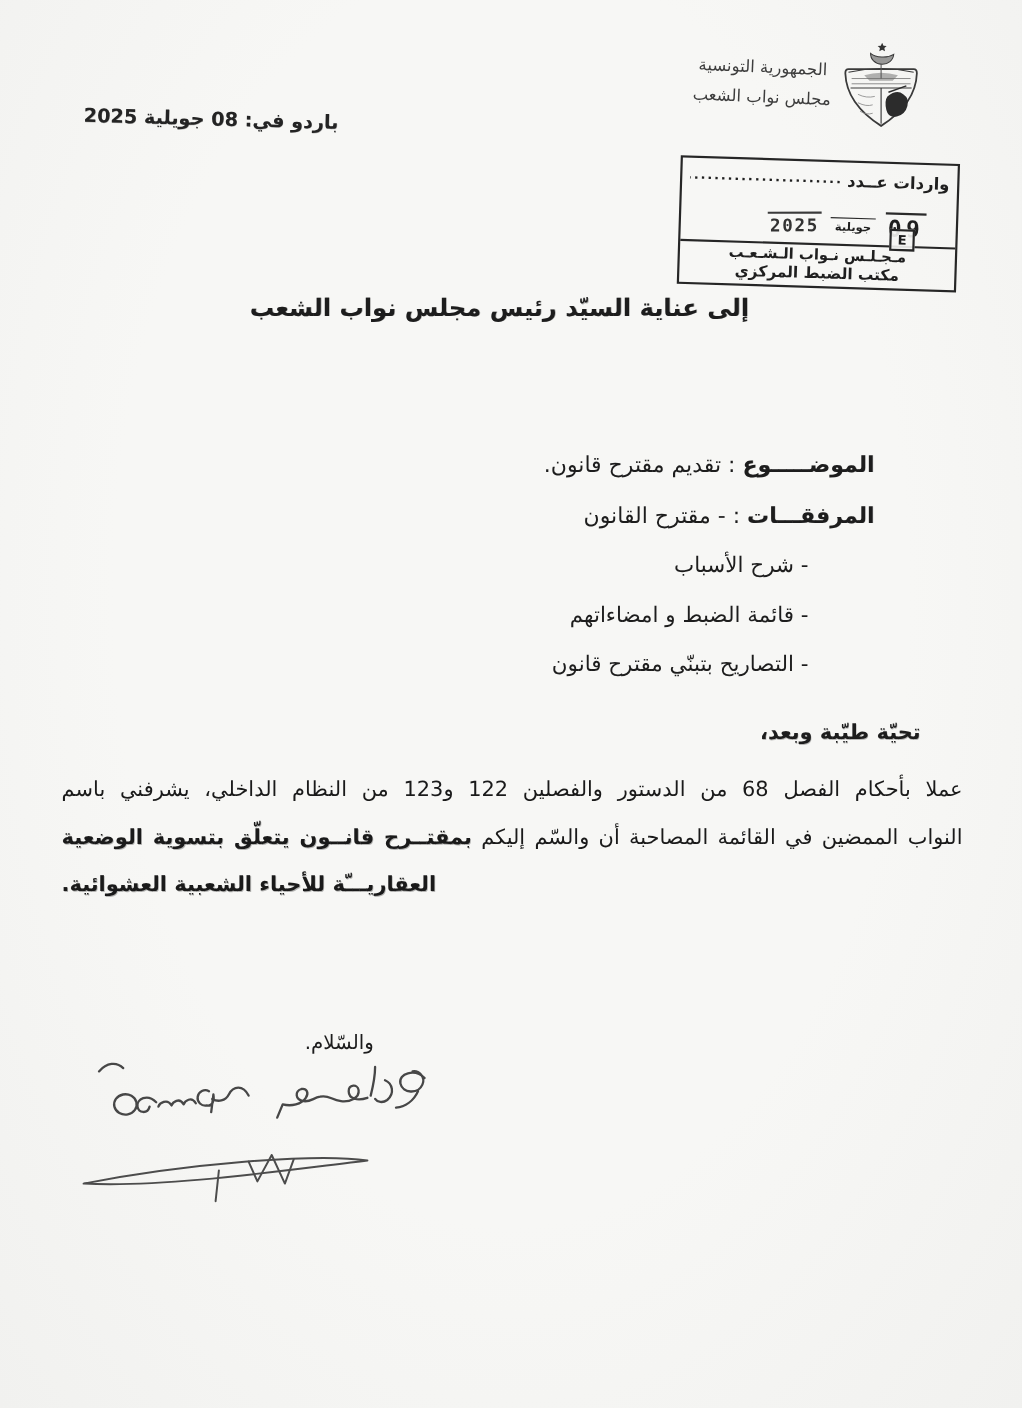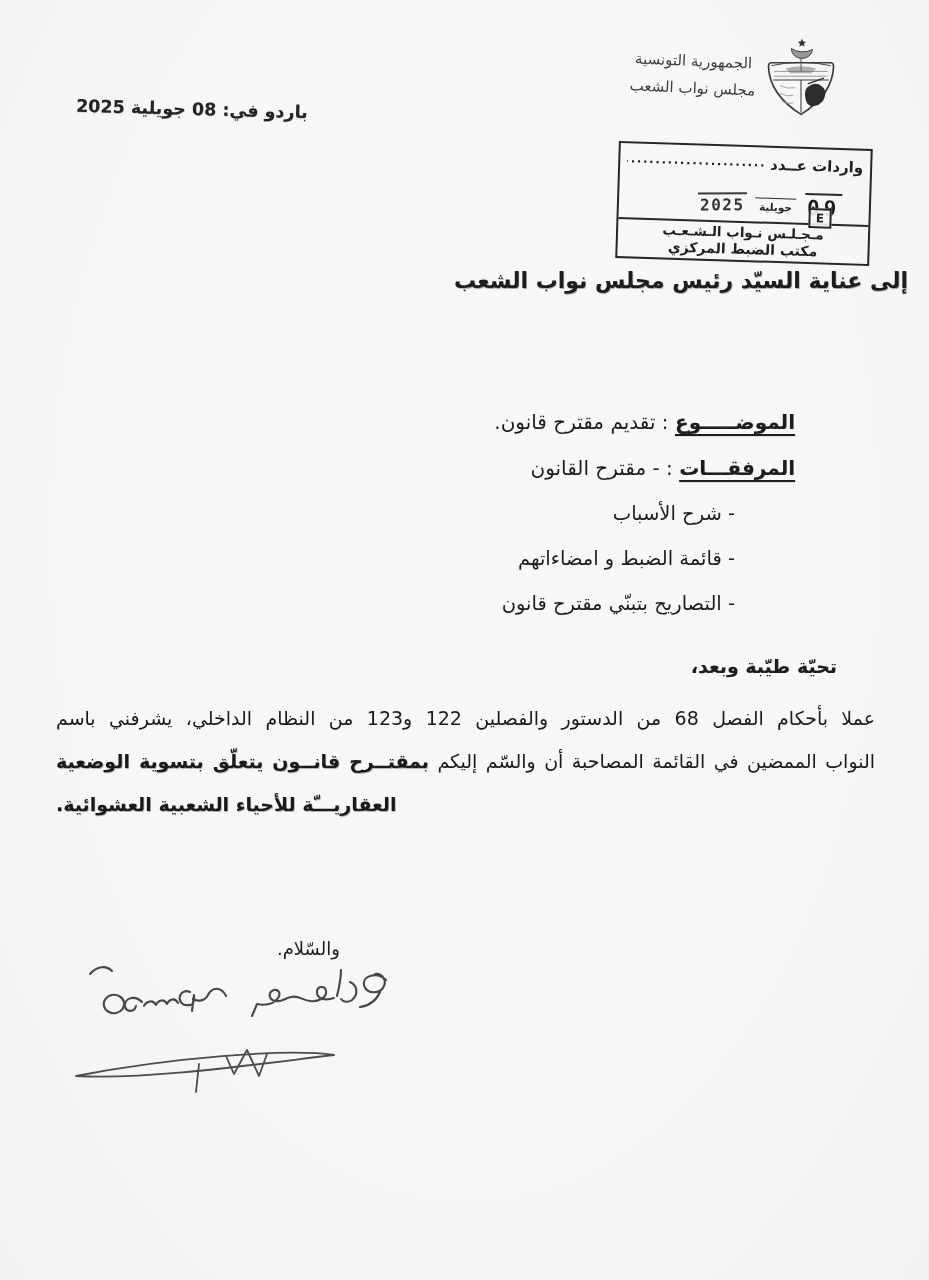--- a/index.html
+++ b/index.html
@@ -57,31 +57,31 @@
   }
   .stamp-office{
     position:absolute;bottom:0;right:0;left:0;border-top:2px solid #262626;
     text-align:center;font-weight:bold;padding:1px 0 2px;
   }
   .stamp-office .o1{font-size:13.5px;line-height:17px;letter-spacing:1.5px;}
   .stamp-office .o2{font-size:14px;line-height:17px;letter-spacing:1px;}
 
   
   .recipient{
-    position:absolute;top:268px;left:0;width:908px;text-align:right;
+    position:absolute;top:268px;left:0;width:908px;text-align:center;
     font-size:22px;font-weight:bold;
     text-shadow:.7px .7px .4px rgba(40,40,40,.35);
   }
 
   
   .subject-block{
     position:absolute;top:399px;right:134px;text-align:right;
     font-size:20px;line-height:46px;
   }
-  .subject-block .label{font-weight:bold;text-decoration:underline;
+  .subject-block .label{font-weight:bold;
     text-underline-offset:5px;text-shadow:.4px .4px 0 rgba(40,40,40,.3);margin-top:20px;}
   .attach-items{margin-right:60px;font-size:19.5px;line-height:45px;}
 
   
   .greeting{
     position:absolute;top:655px;right:92px;font-size:19px;font-weight:bold;
     text-shadow:.4px .4px 0 rgba(40,40,40,.3);
   }
   .paragraph{
     position:absolute;top:697px;right:54px;left:56px;

